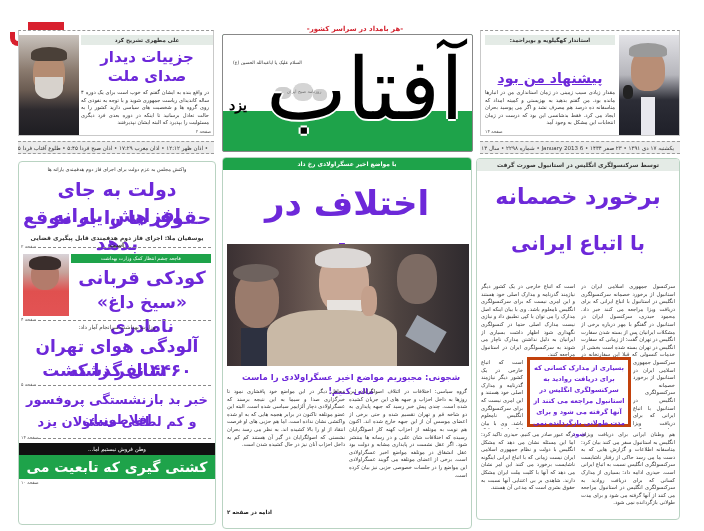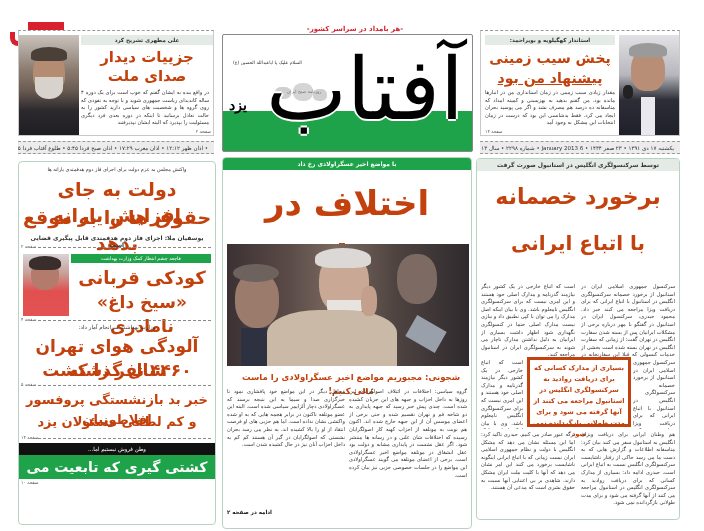--- a/index.html
+++ b/index.html
@@ -3,21 +3,21 @@
 <meta charset="utf-8">
 <style>
   * { box-sizing: border-box; margin: 0; padding: 0; }
   html, body { width: 704px; height: 531px; background: #ffffff; overflow: hidden; }
   body { font-family: "DejaVu Sans", sans-serif; color: #111; position: relative; direction: ltr; }
   .abs { position: absolute; }
   .box { position: absolute; border: 1px solid #b9d3c2; border-radius: 4px; background: #fff; }
   .dots { border-top: 1px dashed #888; }
   .body-text { font-family: "DejaVu Sans", sans-serif; font-size: 5.2px; line-height: 7.6px; color: #333; direction: rtl; text-align: justify; }
   .kicker { font-family: "DejaVu Sans", sans-serif; font-size: 6.5px; font-weight: bold; color: #333; text-align: center; direction: rtl; }
-  .headline { font-family: "DejaVu Sans", sans-serif; font-weight: bold; color: #c2410c; text-align: center; direction: rtl; }
+  .headline { font-family: "DejaVu Sans", sans-serif; font-weight: bold; color: #6d28d9; text-align: center; direction: rtl; }
   .pageref { font-size: 4.5px; color: #555; direction: rtl; text-align: right; }
   .photo { position: absolute; overflow: hidden; }
   .infobar { position: absolute; height: 13px; background: #ececec; border-top: 1px dashed #999; border-bottom: 1px dashed #999; font-size: 5.5px; line-height: 12px; color: #333; direction: rtl; text-align: right; padding: 0 6px; white-space: nowrap; overflow: hidden; }
 </style>
 </head>
 <body>
 
 <div class="abs" style="left:4px;top:22px;width:66px;height:36px;">
   <div style="position:absolute;left:0;top:0;width:66px;height:36px;">
     <div style="position:absolute;left:24px;top:0;width:36px;height:14px;background:#d8202e;"></div>
@@ -55,21 +55,20 @@
 </div>
 
 <div class="box" style="left:480px;top:30px;width:200px;height:106px;border-color:#c9c9c9;border-top:1px dashed #999;border-radius:0;">
   <div class="kicker" style="position:absolute;left:4px;right:64px;top:4px;height:10px;background:#e4ebe6;line-height:10px;font-size:5.5px;">استاندار کهگیلویه و بویراحمد:</div>
   <div class="photo" style="right:0;top:4px;width:60px;height:100px;background:linear-gradient(180deg,#e2e2e6 0%,#b6b6bc 40%,#2c2d36 65%,#1f2029 100%);">
     <div style="position:absolute;left:12px;top:14px;width:34px;height:42px;border-radius:45% 45% 40% 40%;background:#b88e76;"></div>
     <div style="position:absolute;left:10px;top:8px;width:38px;height:14px;border-radius:50% 50% 20% 20%;background:#9a9a9a;"></div>
     <div style="position:absolute;left:22px;top:62px;width:14px;height:38px;background:#e8e8ee;"></div>
     <div style="position:absolute;left:4px;top:50px;width:10px;height:14px;border-radius:40%;background:#222;"></div>
   </div>
-  <div class="headline" style="position:absolute;left:4px;right:64px;top:18px;font-size:14px;line-height:18px;">پخش سیب زمینی</div>
   <div class="headline" style="position:absolute;left:4px;right:64px;top:38px;font-size:14px;line-height:18px;text-decoration:underline;">پیشنهاد من بود</div>
   <div class="body-text" style="position:absolute;left:4px;right:64px;top:58px;height:40px;overflow:hidden;">مقدار زیادی سیب زمینی در زمان استانداری من در انبارها مانده بود. من گفتم بدهید به بهزیستی و کمیته امداد که متاسفانه ده درصد هم مصرف نشد و اگر می پوسید بحران ایجاد می کرد. فقط بدشانسی این بود که درست در زمان انتخابات این مشکل به وجود آمد</div>
   <div class="pageref" style="position:absolute;left:4px;top:98px;">صفحه ۱۴</div>
 </div>
 <div class="infobar" style="left:480px;top:141px;width:200px;">یکشنبه ۱۷ دی ۱۳۹۱ • ۲۳ صفر ۱۴۳۴ • 6 January 2013 • شماره ۲۲۹۸ • سال ۱۳ • ۸۰۰ تومان</div>
 
 <div class="box" style="left:18px;top:161px;width:198px;height:364px;">
 
   <div class="kicker" style="position:absolute;left:4px;right:4px;top:4px;font-size:5px;font-weight:normal;">واکنش مجلس به عزم دولت برای اجرای فاز دوم هدفمندی یارانه ها</div>
   <div class="headline" style="position:absolute;left:2px;right:2px;top:14px;font-size:19px;line-height:26px;letter-spacing:-0.5px;">دولت به جای افزایش یارانه</div>

